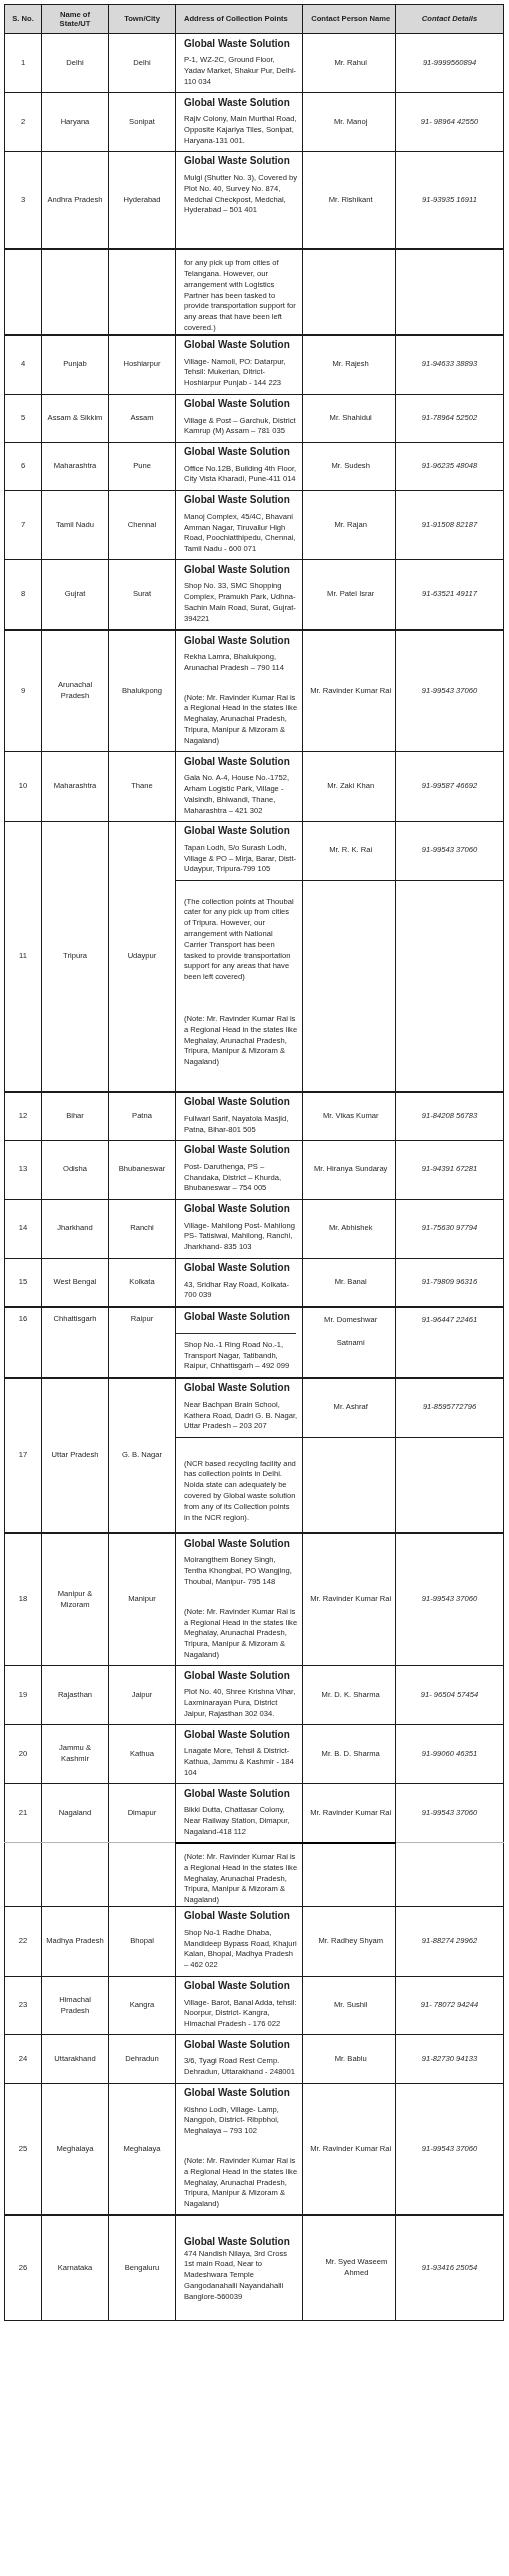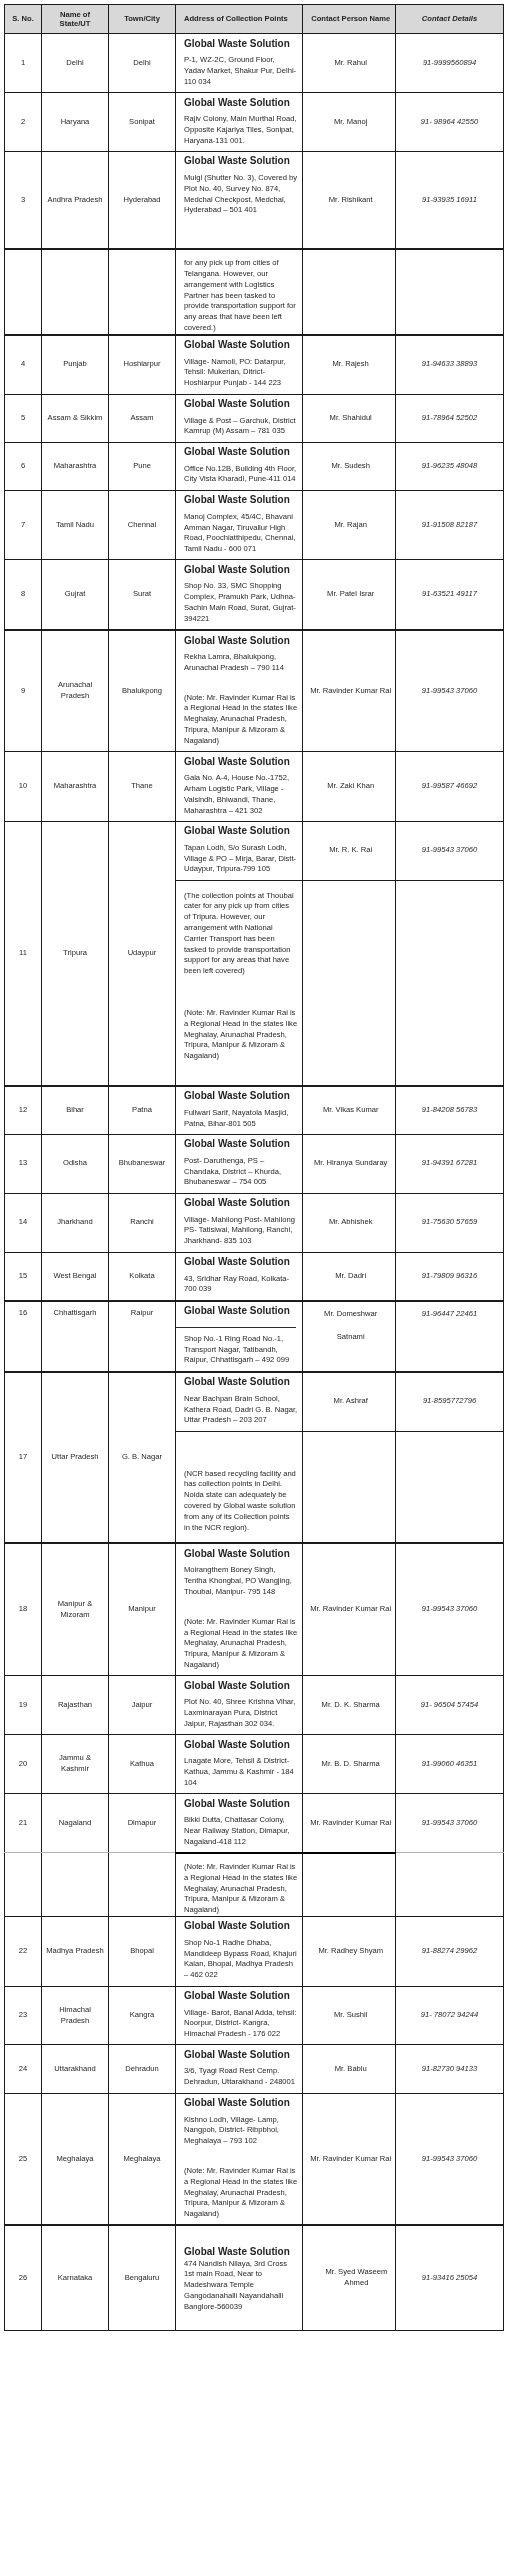--- a/index.html
+++ b/index.html
@@ -24,23 +24,23 @@
   .c-addr .h { display: block; font-weight: bold; font-size: 10px; margin: 0 0 5.7px 0; }
   .c-addr p { margin: 0; }
   .c-addr p + p { margin-top: 19px; }
   .c-person { text-align: center; padding: 4.5px 2.3px 4.5px 5.7px; }
   .c-contact { text-align: center; padding: 4.5px 1.7px; font-style: italic; }
 
   
   tr.tt > td { border-top-width: 2.3px; }
   tr.cont > td.c-addr { padding-top: 8px; padding-bottom: 0; }
   tr.xpad-b > td.c-addr { padding-bottom: 32px; }
-  tr.sp-lg > td.c-addr { padding-top: 10px; padding-bottom: 22.7px; }
+  tr.sp-lg > td.c-addr { padding-top: 16px; padding-bottom: 22.7px; }
   tr.sp-lg > td.c-addr p + p { margin-top: 31px; }
-  tr.sp > td.c-addr { padding-top: 37px; padding-bottom: 9px; }
+  tr.sp > td.c-addr { padding-top: 21px; padding-bottom: 9px; }
   tr.left-top > td.c-sno, tr.left-top > td.c-state, tr.left-top > td.c-city {
     vertical-align: top; padding-top: 6.8px;
   }
   td.bt-hide { border-top-style: hidden; }
   td.vt { vertical-align: top; }
   td.c-addr.vt { padding-top: 0; }
   .part-rule { height: 1.1px; background: #2c2c2c; width: 120px; margin: 0 0 5.7px -8px; }
   tr.pre-hair > td { border-bottom: 0.6px solid #b3b3b3; }
   tr.pre-hair > td.c-addr, tr.pre-hair > td.c-person { border-bottom: 2.8px solid #000; }
   tr.hair > td { border-top: 0.6px solid #b3b3b3; }
@@ -237,31 +237,31 @@
         </tr>
         <tr class="">
           <td class="c-sno">14</td>
           <td class="c-state">Jharkhand</td>
           <td class="c-city">Ranchi</td>
           <td class="c-addr">
             <span class="h">Global Waste Solution</span>
             <p class="">Village- Mahilong Post- Mahilong PS- Tatisiwai, Mahilong, Ranchi, Jharkhand- 835 103</p>
           </td>
           <td class="c-person">Mr. Abhishek</td>
-          <td class="c-contact">91-75630 57659</td>
+          <td class="c-contact">91-75630 97794</td>
         </tr>
         <tr class="">
           <td class="c-sno">15</td>
           <td class="c-state">West Bengal</td>
           <td class="c-city">Kolkata</td>
           <td class="c-addr">
             <span class="h">Global Waste Solution</span>
             <p class="">43, Sridhar Ray Road, Kolkata- 700 039</p>
           </td>
-          <td class="c-person">Mr. Dadri</td>
+          <td class="c-person">Mr. Banal</td>
           <td class="c-contact">91-79809 96316</td>
         </tr>
         <tr class="tt left-top">
           <td class="c-sno" rowspan="2">16</td>
           <td class="c-state" rowspan="2">Chhattisgarh</td>
           <td class="c-city" rowspan="2">Raipur</td>
           <td class="c-addr">
             <span class="h">Global Waste Solution</span>
           </td>
           <td class="c-person">Mr. Domeshwar</td>

